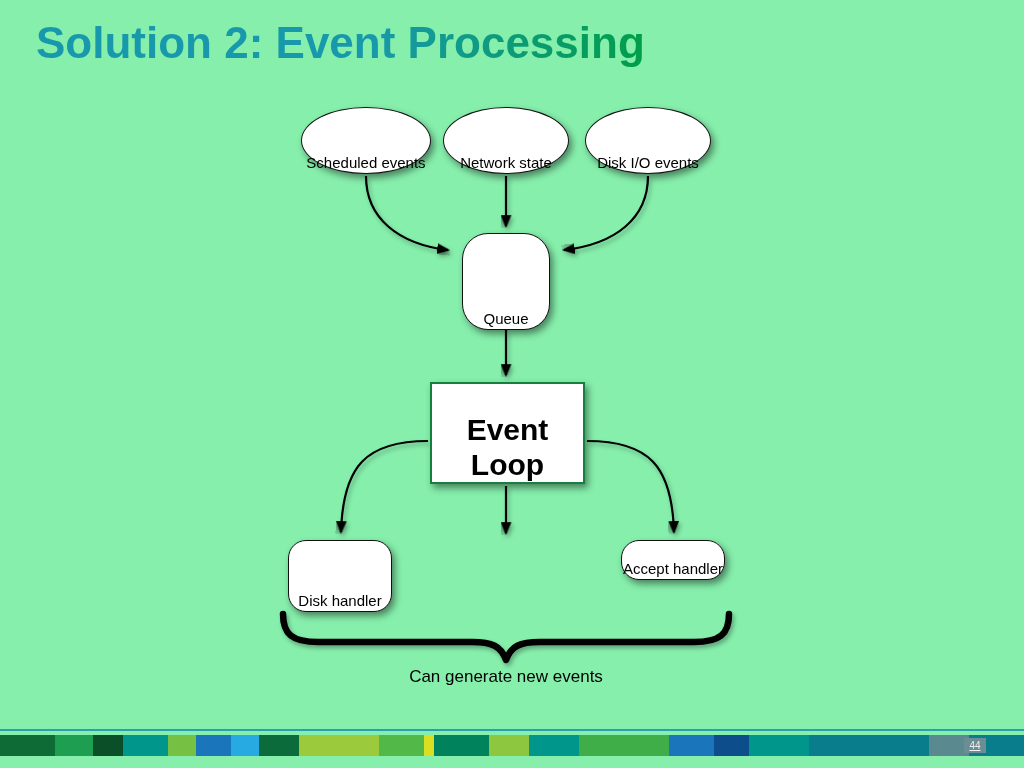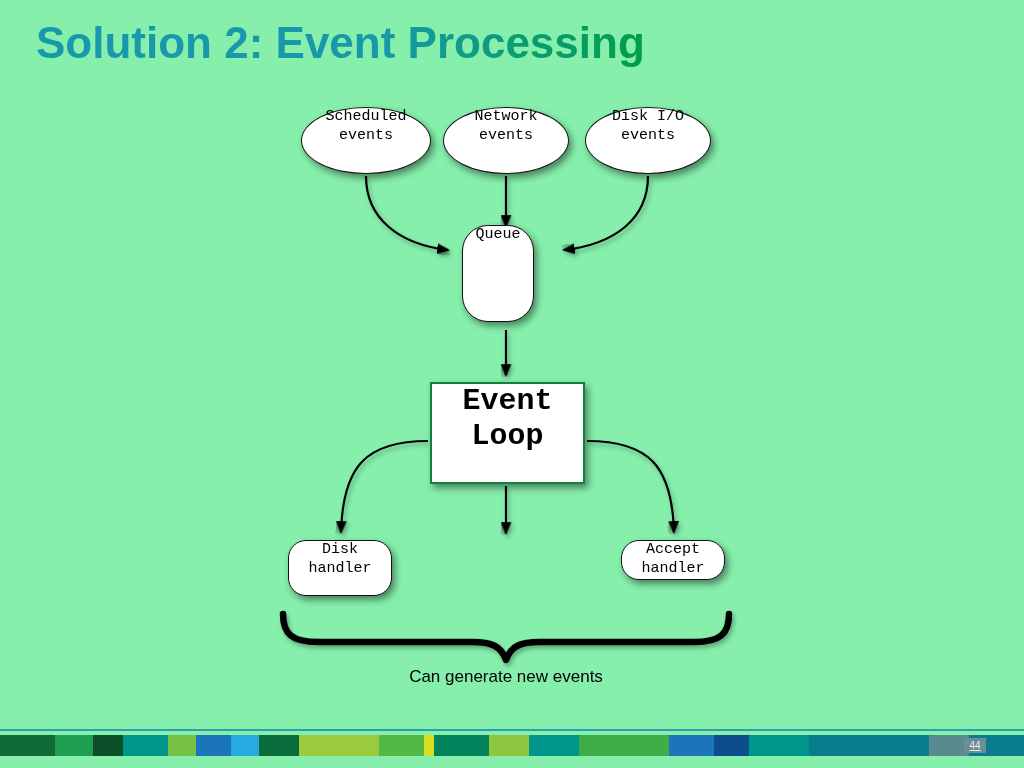--- a/index.html
+++ b/index.html
@@ -22,40 +22,39 @@
   .connectors {
     position:absolute; left:0; top:0; width:1024px; height:768px;
     pointer-events:none;
   }
   .connectors path { filter: drop-shadow(2px 3px 2px rgba(0,0,0,0.30)); }
   .node {
     position:absolute;
     background:#ffffff;
     border:1.6px solid #111;
     box-shadow:3px 4px 7px rgba(0,0,0,0.45);
-    display:flex; align-items:flex-start; justify-content:center;
+    display:flex; align-items:flex-end; justify-content:center;
     text-align:center; font-size:15px; line-height:1.25;
     box-sizing:border-box;
-    font-family:Liberation Mono, monospace;
   }
   .ellipse { border-radius:50%; }
   .queue { border-radius:26px; }
   .event-loop {
     border:2px solid #15803d; border-radius:0;
     font-size:30px; font-weight:700; line-height:1.15;
   }
   .handler { border-radius:18px; }
 
   
   .n-scheduled { left:301px; top:107px; width:130px; height:67px; }
   .n-network   { left:443px; top:107px; width:126px; height:67px; }
   .n-diskio    { left:585px; top:107px; width:126px; height:67px; }
-  .n-queue     { left:462px; top:225px; width:72px;  height:97px; }
+  .n-queue     { left:462px; top:233px; width:88px;  height:97px; }
   .n-eventloop { left:430px; top:382px; width:155px; height:102px; }
-  .n-diskhandler   { left:288px; top:540px; width:104px; height:56px; }
+  .n-diskhandler   { left:288px; top:540px; width:104px; height:72px; }
   .n-httpstate     { left:442px; top:540px; width:128px; height:56px; }
   .n-accepthandler { left:621px; top:540px; width:104px; height:40px; }
 
   .caption {
     position:absolute; left:306px; top:667px; width:400px;
     text-align:center; font-size:17px; color:#000;
   }
   .footer-line {
     position:absolute; left:0; top:729px; width:1024px; height:2px;
     background:#2aa0ad;
@@ -93,21 +92,21 @@
       <path d="M 506 486 L 506 533" marker-end="url(#arrow)"></path>
       <path d="M 587 441 C 649 441, 672 466, 674 532" marker-end="url(#arrow)"></path>
     </g>
     <path d="M 283 614 C 283 634, 292 642, 318 642 L 472 642 C 492 642, 501 646, 506 660 C 511 646, 520 642, 540 642 L 694 642 C 720 642, 729 634, 729 614" fill="none" stroke="#000" stroke-width="6.5" stroke-linecap="round" stroke-linejoin="round"></path>
   </svg>
 
   <div class="node ellipse n-scheduled">
     <span>Scheduled events</span>
   </div>
   <div class="node ellipse n-network">
-    <span>Network events</span>
+    <span>Network state</span>
   </div>
   <div class="node ellipse n-diskio">
     <span>Disk I/O events</span>
   </div>
 
   <div class="node queue n-queue">
     <span>Queue</span>
   </div>
 
   <div class="node event-loop n-eventloop">

